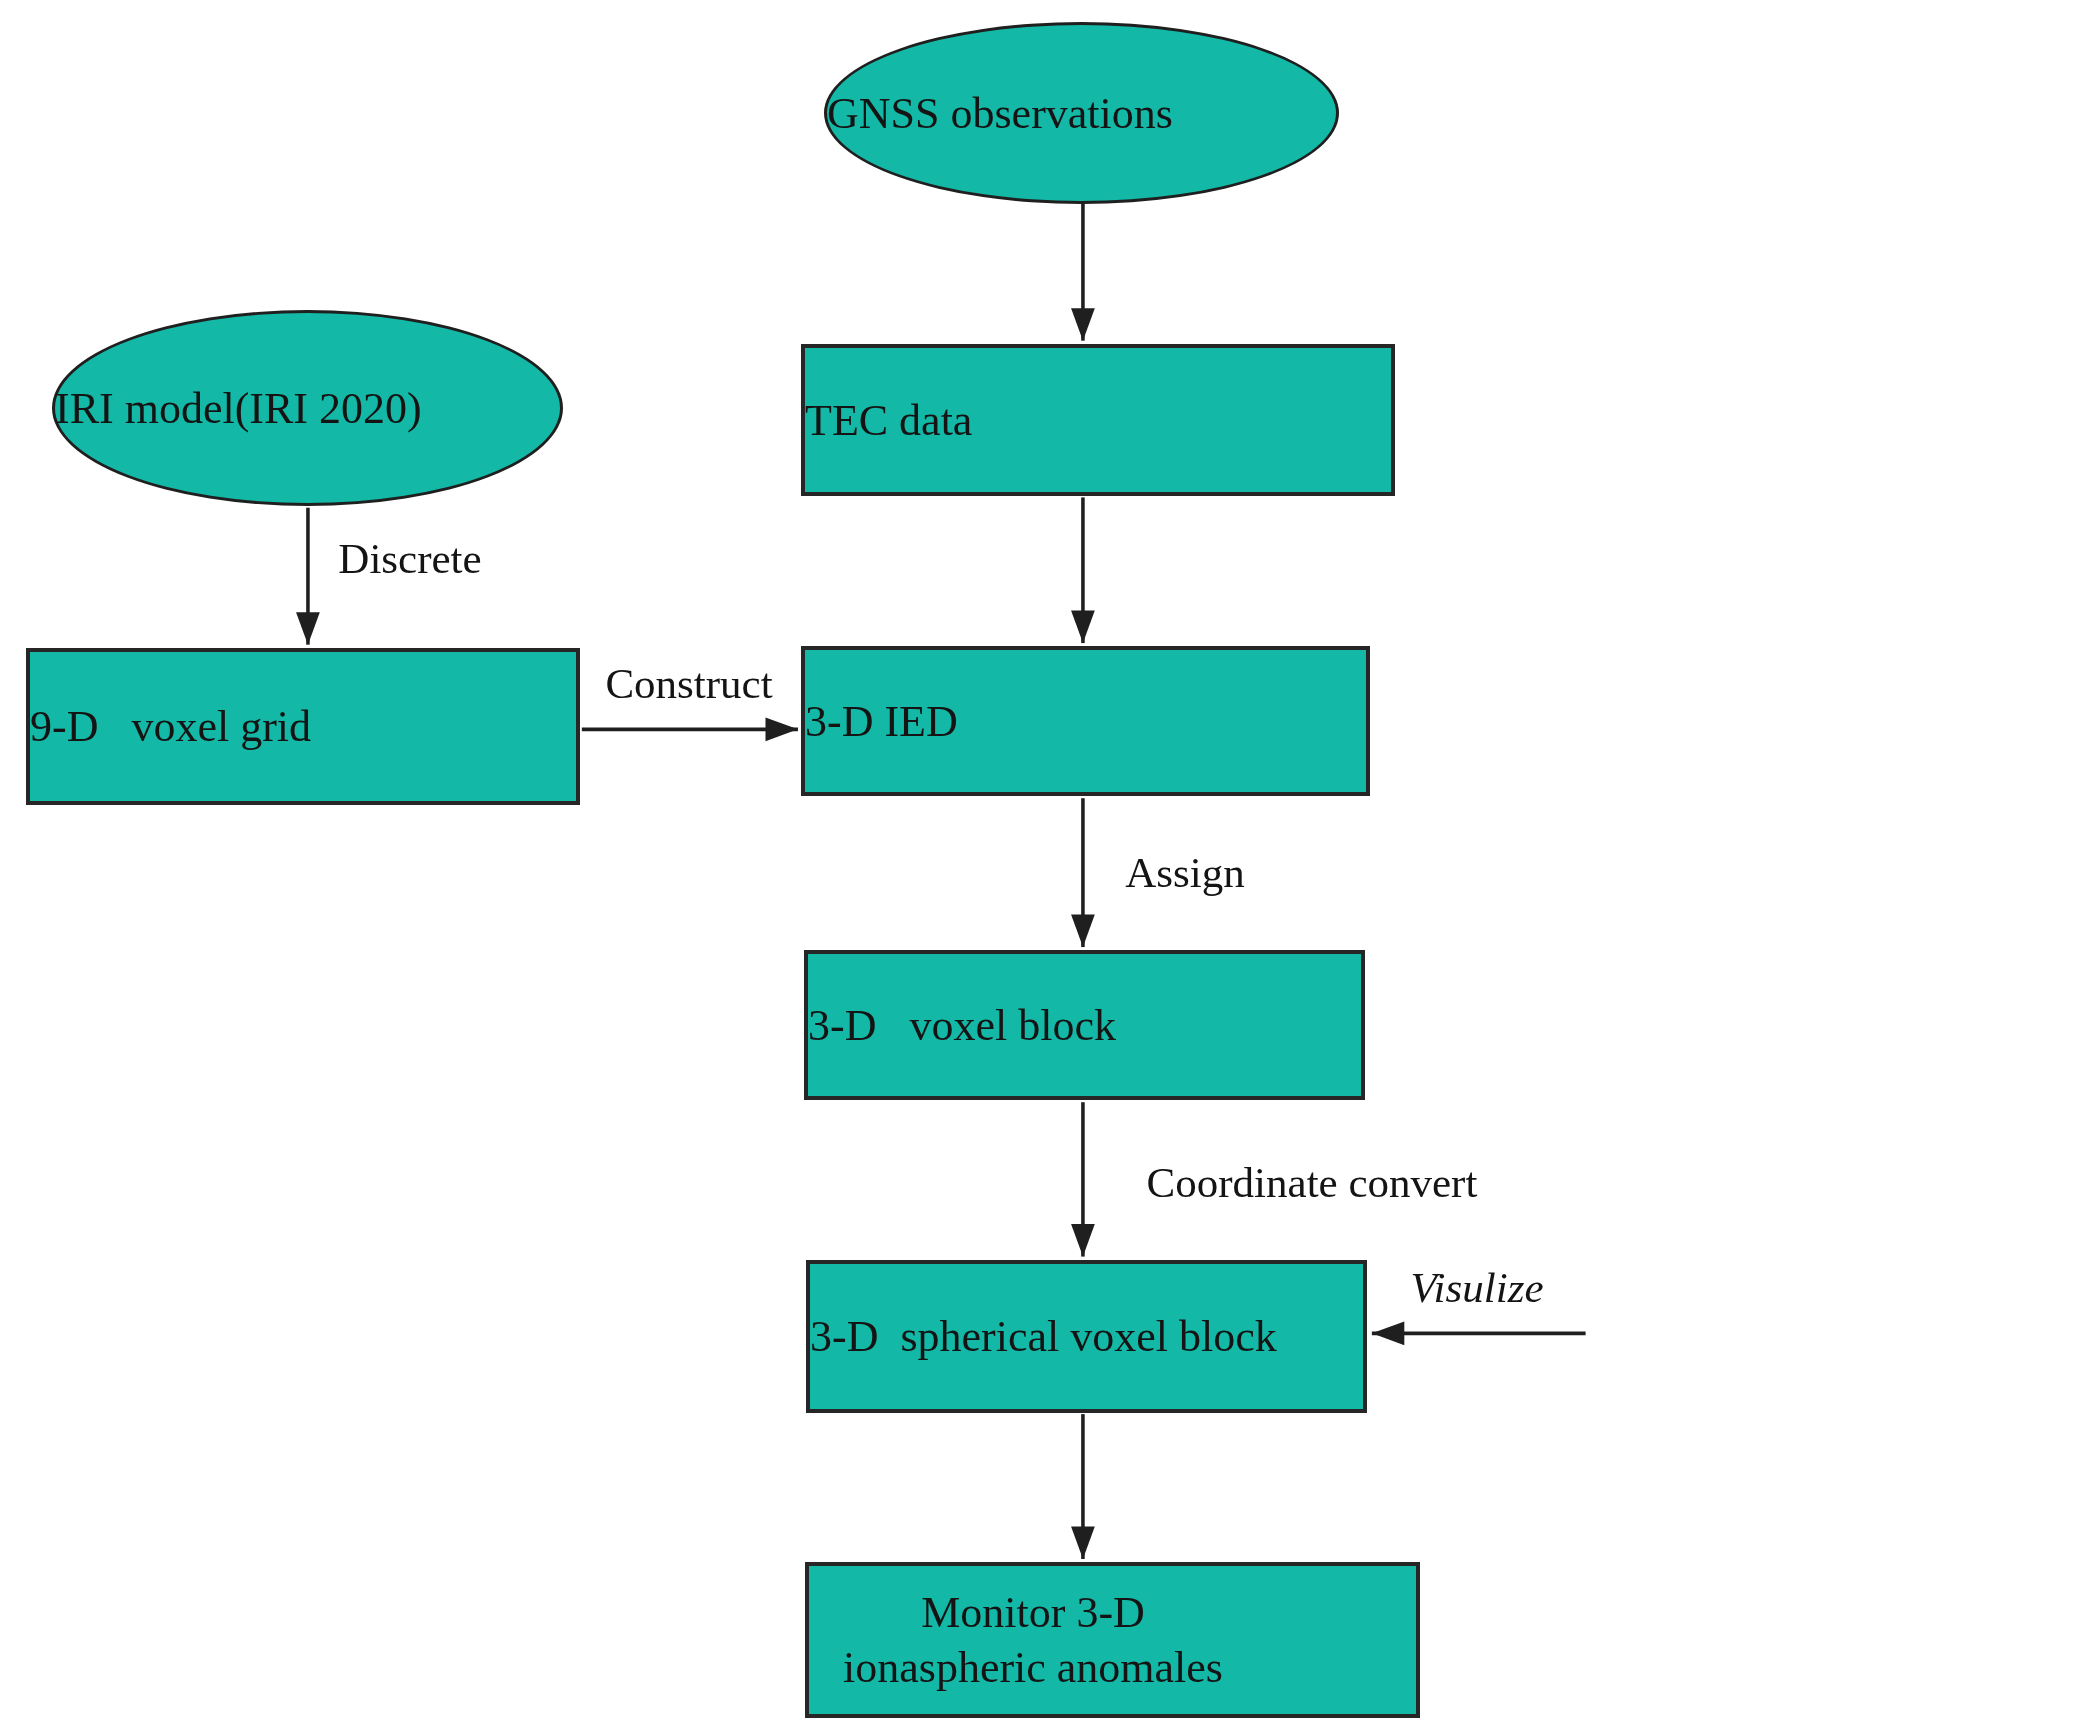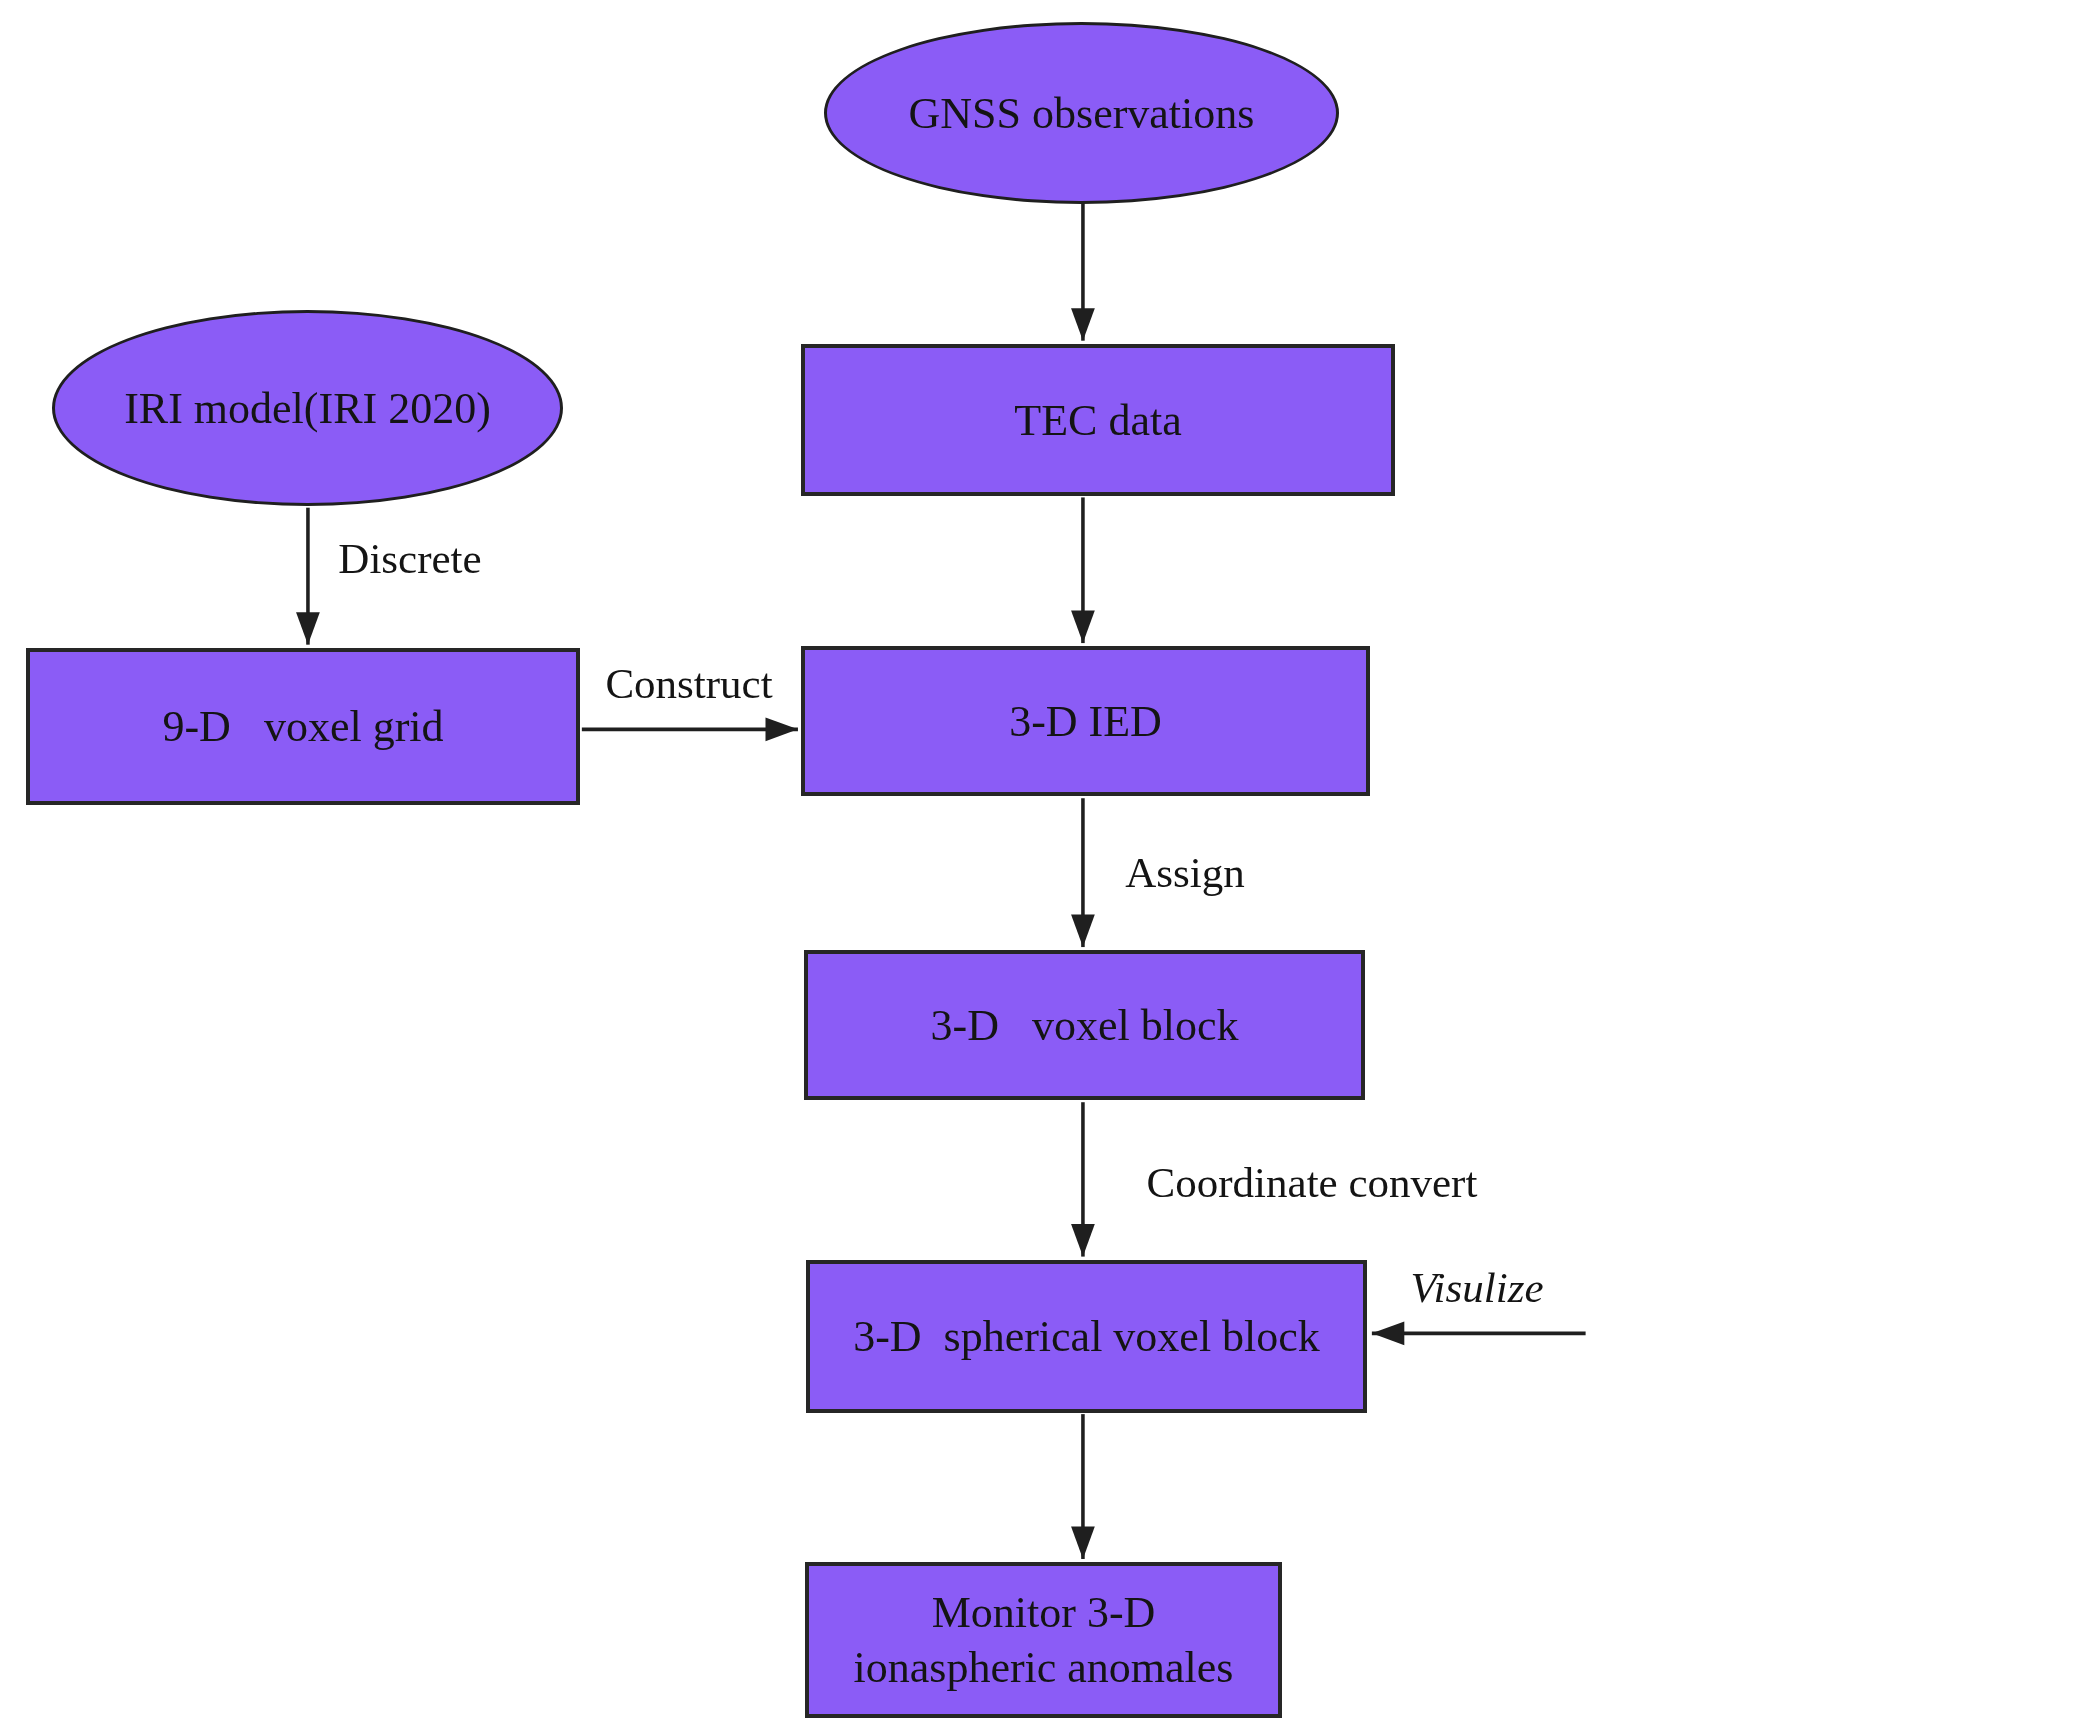--- a/index.html
+++ b/index.html
@@ -13,23 +13,22 @@
     height: 1735px;
     background: #ffffff;
     font-family: "Liberation Serif", "DejaVu Serif", serif;
     color: #141414;
     overflow: hidden;
   }
   .node {
     position: absolute;
     display: flex;
     align-items: center;
-    justify-content: center;
     box-sizing: border-box;
-    background: #8b5cf6;
+    background: #14b8a6;
   }
   .node.rect {
     border: 4px solid #262626;
   }
   .node.ellipse {
     border: 3.2px solid #1f1f1f;
     border-radius: 50%;
   }
   .node-label {
     font-size: 44px;
@@ -101,21 +100,21 @@
   </div>
 
   <div class="node rect" style="left:804px; top:950px; width:561px; height:150px;">
     <span class="node-label">3-D   voxel block</span>
   </div>
 
   <div class="node rect" style="left:806px; top:1260px; width:561px; height:153px;">
     <span class="node-label">3-D  spherical voxel block</span>
   </div>
 
-  <div class="node rect" style="left:805px; top:1562px; width:477px; height:156px;">
+  <div class="node rect" style="left:805px; top:1562px; width:615px; height:156px;padding-left:34px;">
     <span class="node-label">Monitor 3-D
 ionaspheric anomales</span>
   </div>
 
   <span class="edge-label" style="left:410px; top:535px;">Discrete</span>
 
   <span class="edge-label" style="left:689px; top:660px;">Construct</span>
 
   <span class="edge-label" style="left:1185px; top:849px;">Assign</span>
 

